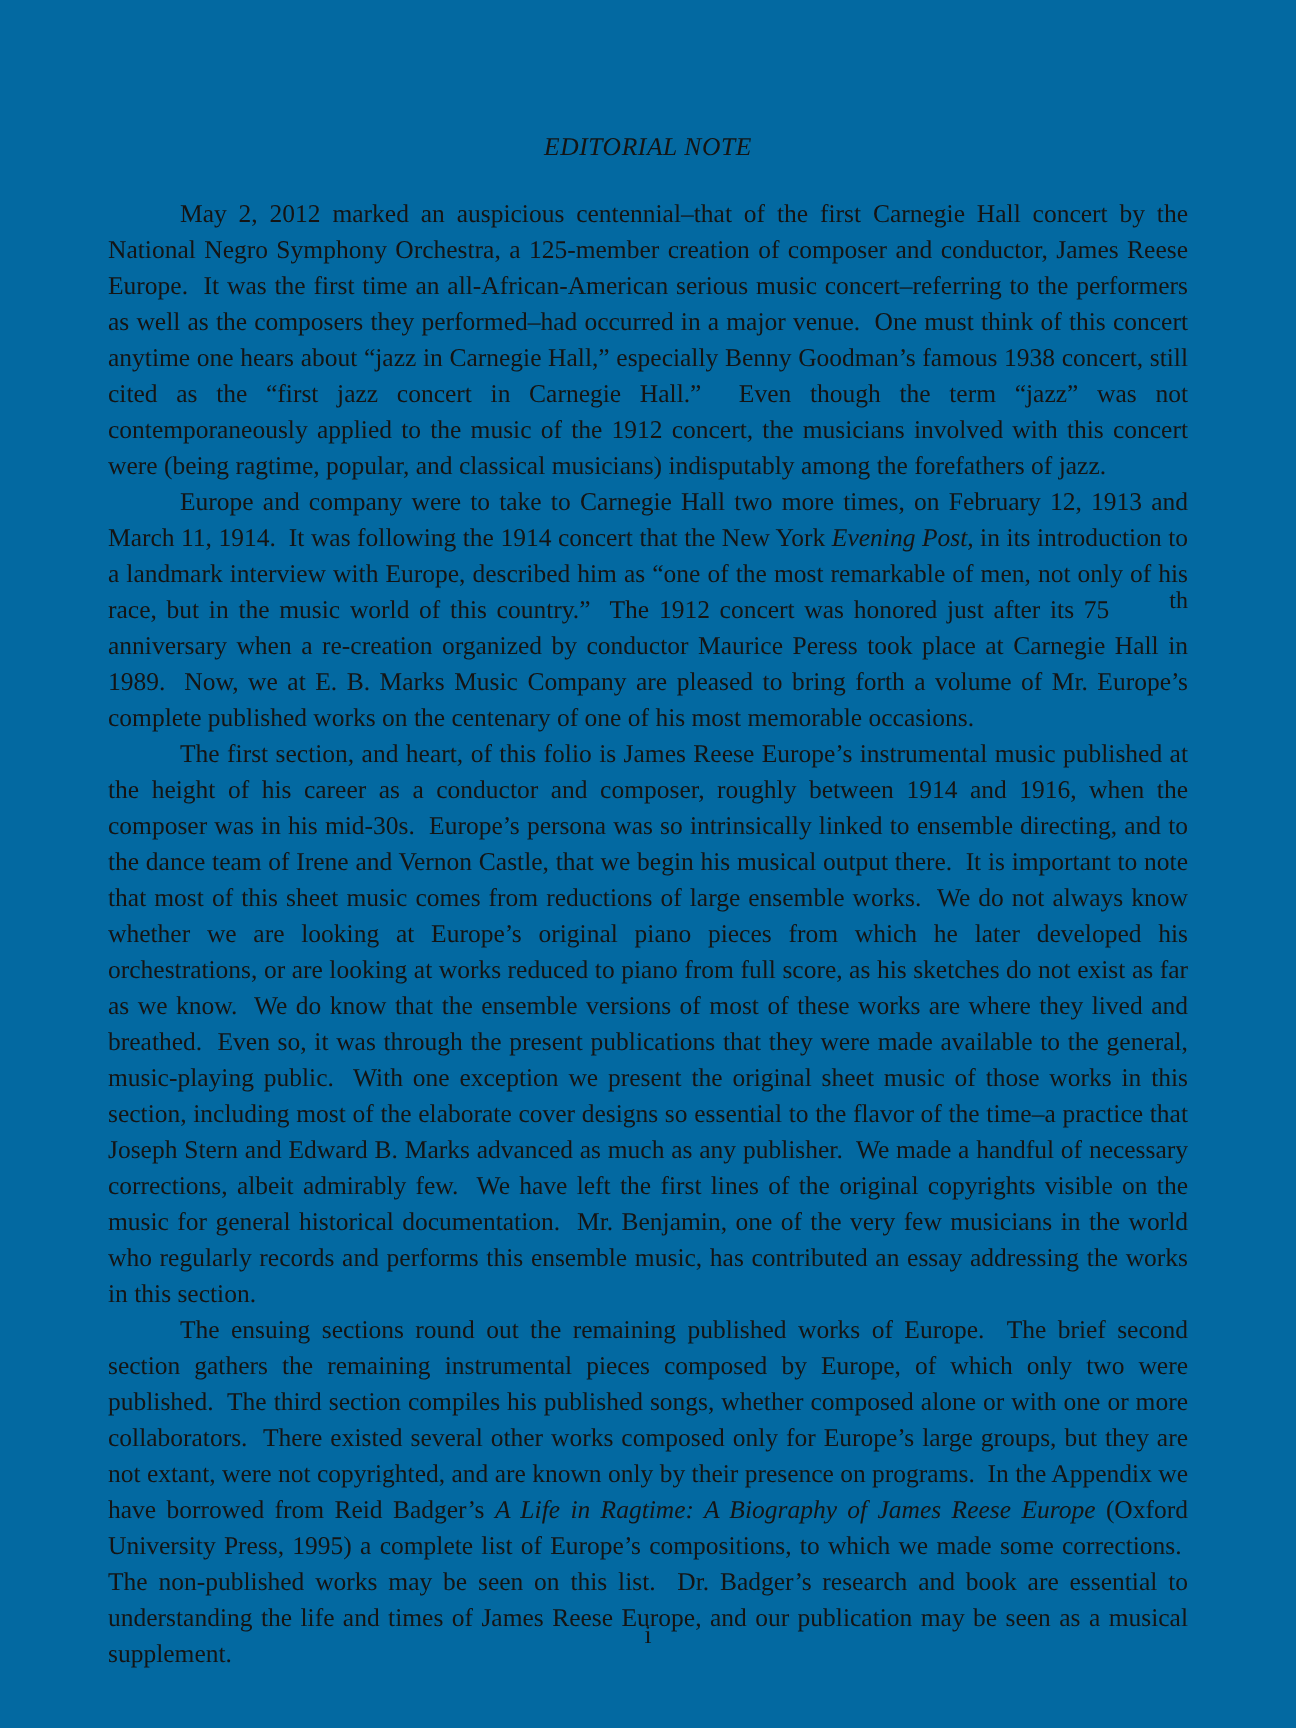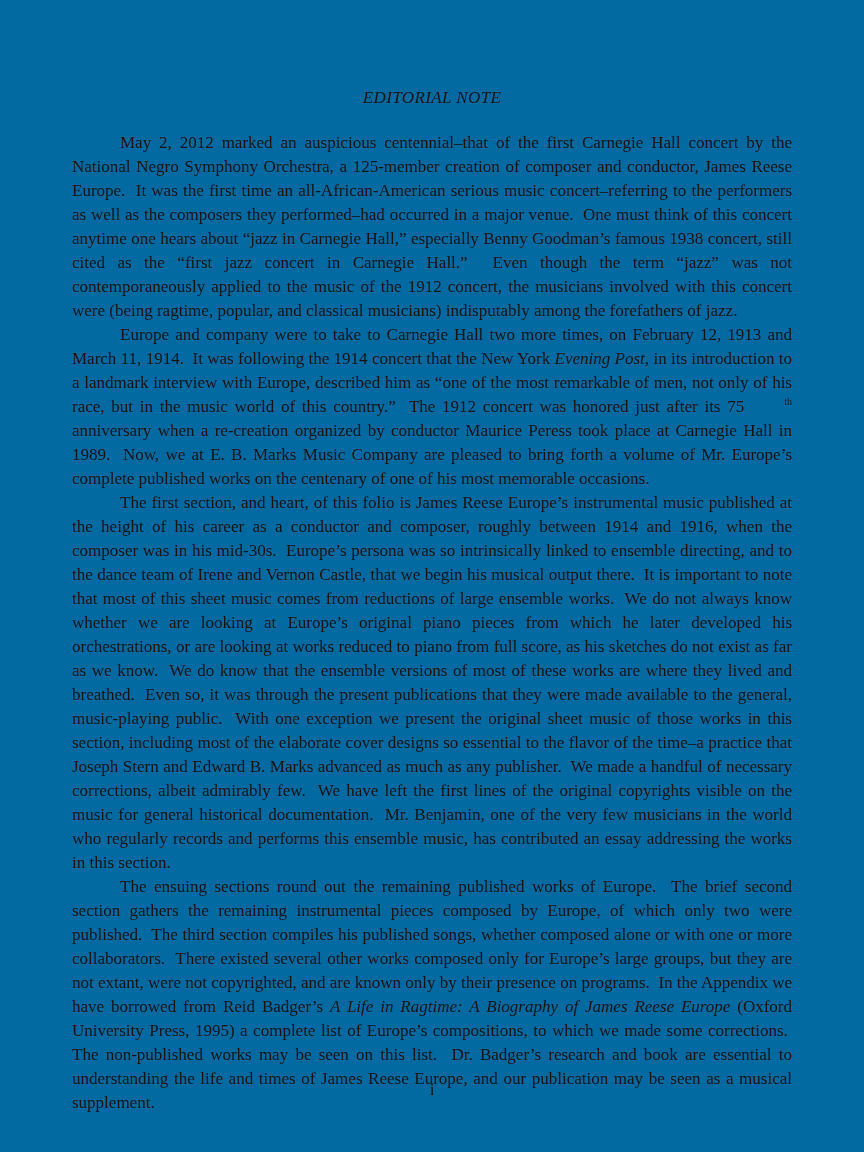--- a/index.html
+++ b/index.html
@@ -37,21 +37,21 @@
     margin: 0;
     font-size: 17px;
     line-height: 24px;
     text-align: justify;
     text-indent: 48px;
     color: #141414;
   }
   .body p em {
   }
   .body p sup {
-    font-size: 10px;
+    font-size: 16px;
     line-height: 0;
     vertical-align: super;
     margin-left: 40px;
   }
   .folio {
     position: absolute;
     left: 72px;
     top: 1080px;
     width: 720px;
     text-align: center;

